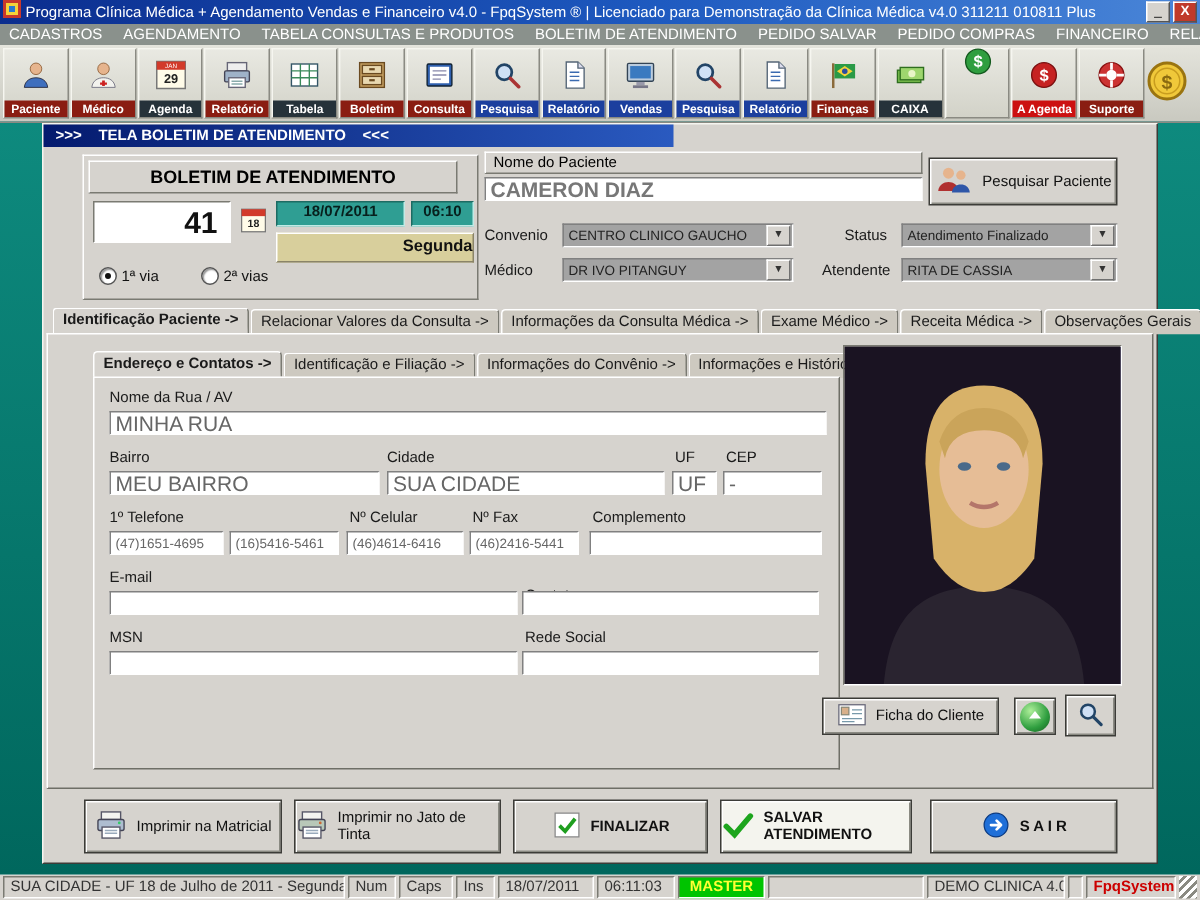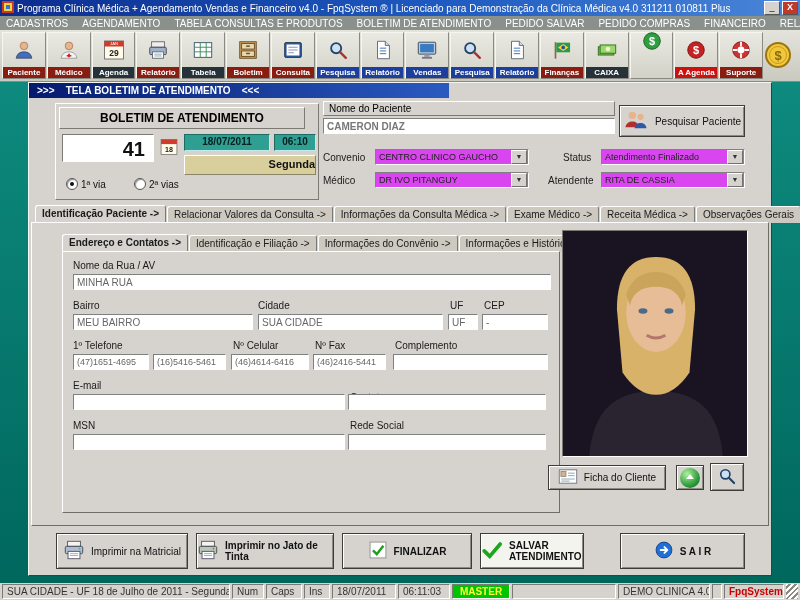--- a/index.html
+++ b/index.html
@@ -17,23 +17,23 @@
   .toolbar{position:absolute;left:0;top:30px;width:800px;height:52px;background:linear-gradient(180deg,#e4e4dc,#c9c9c0);display:flex;align-items:flex-start;gap:1px;padding:2px 0 0 2px;box-sizing:border-box;border-bottom:1px solid #8a8a82;}
   .tb{width:44px;height:47px;display:flex;flex-direction:column;align-items:center;justify-content:flex-end;border:1px solid;border-color:#f6f6f0 #8a8a82 #8a8a82 #f6f6f0;background:linear-gradient(180deg,#e9e9e2,#d2d2c8);box-sizing:border-box;}
   .tbi{flex:1;display:flex;align-items:center;justify-content:center;}
   .tbl{width:100%;height:11px;font-size:8px;font-weight:bold;color:#fff;text-align:center;line-height:11px;white-space:nowrap;overflow:hidden;}
   .coin{margin-left:auto;margin-right:8px;align-self:center;}
   
   .client{position:absolute;left:0;top:82px;width:800px;height:501px;background:linear-gradient(180deg,#0e8a7e,#00675d);}
   .form{position:absolute;left:28px;top:0;width:744px;height:494px;background:#d6d3ce;border:1px solid;border-color:#f5f5f0 #3c3c38 #3c3c38 #f5f5f0;box-sizing:border-box;}
   .banner{position:absolute;left:0;top:0;width:420px;height:15px;background:linear-gradient(90deg,#041a6e,#2a5ac0);color:#fff;font-size:10px;font-weight:bold;line-height:15px;padding-left:8px;box-sizing:border-box;white-space:pre;}
   .raised{border:1px solid;border-color:#fff #7a7a72 #7a7a72 #fff;background:#d6d3ce;}
-  .txt{position:absolute;border:1px solid;border-color:#808080 #fff #fff #808080;background:#fff;font-family:"Liberation Sans",sans-serif;font-size:10px;color:#666;padding:0 3px;box-sizing:border-box;height:16px;}
+  .txt{position:absolute;border:1px solid;border-color:#808080 #fff #fff #808080;background:#fff;font-family:"Liberation Sans",sans-serif;font-size:14px;color:#666;padding:0 3px;box-sizing:border-box;height:16px;}
   .lbl{position:absolute;font-size:10px;color:#1a1a1a;white-space:nowrap;text-align:center;}
-  .combo{position:absolute;height:16px;background:#d946ef;border:1px solid;border-color:#808080 #fff #fff #808080;display:flex;align-items:center;box-sizing:border-box;}
+  .combo{position:absolute;height:16px;background:#a3a3a3;border:1px solid;border-color:#808080 #fff #fff #808080;display:flex;align-items:center;box-sizing:border-box;}
   .combo .cval{flex:1;font-size:9px;color:#222;padding-left:3px;white-space:nowrap;overflow:hidden;}
   .combo .carr{width:14px;height:12px;margin-right:1px;background:#d6d3ce;border:1px solid;border-color:#fff #707070 #707070 #fff;font-size:7px;line-height:11px;text-align:center;color:#333;}
   .teal{background:#2f9e93;border:1px solid;border-color:#1d6b63 #bfeae5 #bfeae5 #1d6b63;color:#07201d;font-weight:bold;font-size:10px;text-align:center;}
   .radio{display:inline-flex;align-items:center;gap:3px;font-size:10px;color:#111;}
   .rdot{width:10px;height:10px;border-radius:50%;background:#fff;border:1px solid #555;box-shadow:inset 1px 1px 1px #999;display:inline-flex;align-items:center;justify-content:center;}
   .rdot.sel::after{content:"";width:4px;height:4px;border-radius:50%;background:#111;}
   
   .tabs{position:absolute;display:flex;align-items:flex-end;}
   .tab{font-size:10px;color:#1a1a1a;background:#cdc9c0;border:1px solid;border-color:#fff #7a7a72 #cdc9c0 #fff;border-radius:3px 3px 0 0;padding:2px 6px 2px 6px;margin-right:1px;white-space:nowrap;}
   .tab.active{background:#d6d3ce;padding-bottom:4px;font-weight:bold;position:relative;top:1px;}
@@ -404,38 +404,38 @@
     <div class="btn big" style="position:absolute;left:27px;top:450px;width:132px;height:36px;font-weight:normal;">
       <span><svg width="22" height="22" viewBox="0 0 24 24">
             <rect x="5" y="2.5" width="14" height="5.5" fill="#f4f4f0" stroke="#556"></rect>
             <rect x="2.5" y="8" width="19" height="8" rx="1.5" fill="#aebdd0" stroke="#445"></rect>
             <circle cx="18" cy="10.5" r="1" fill="#3c6"></circle>
             <rect x="5.5" y="13.5" width="13" height="8" fill="#fff" stroke="#556"></rect>
             <path d="M7.5 16h9M7.5 18h9" stroke="#9ab"></path>
           </svg></span>
       <span>Imprimir na Matricial</span>
     </div>
-    <div class="btn big" style="position:absolute;left:167px;top:450px;width:138px;height:36px;font-weight:bold;">
+    <div class="btn big" style="position:absolute;left:167px;top:450px;width:138px;height:36px;font-weight:normal;">
       <span><svg width="22" height="22" viewBox="0 0 24 24">
             <rect x="5" y="2.5" width="14" height="5.5" fill="#f4f4f0" stroke="#556"></rect>
             <rect x="2.5" y="8" width="19" height="8" rx="1.5" fill="#b8c8b8" stroke="#445"></rect>
             <circle cx="18" cy="10.5" r="1" fill="#c63"></circle>
             <rect x="5.5" y="13.5" width="13" height="8" fill="#fff" stroke="#556"></rect>
             <path d="M7.5 16h9M7.5 18h9" stroke="#9ab"></path>
           </svg></span>
       <span>Imprimir no Jato de Tinta</span>
     </div>
     <div class="btn big" style="position:absolute;left:313px;top:450px;width:130px;height:36px;">
       <span><svg width="20" height="20" viewBox="0 0 24 24">
             <rect x="2.5" y="2.5" width="19" height="19" fill="#fff" stroke="#888"></rect>
             <path d="M6 12.5l4.5 4.5L18.5 7" stroke="#1f9e1f" stroke-width="3" fill="none"></path>
           </svg></span>
       <span>FINALIZAR</span>
     </div>
-    <div class="btn big" style="position:absolute;left:451px;top:450px;width:104px;height:36px;background:#f4f4ee;">
+    <div class="btn big" style="position:absolute;left:451px;top:450px;width:128px;height:36px;background:#f4f4ee;">
       <span><svg width="22" height="22" viewBox="0 0 24 24">
             <path d="M3.5 13l6 6L21 5.5" stroke="#1da51d" stroke-width="4" fill="none" stroke-linecap="round"></path>
           </svg></span>
       <span>SALVAR  ATENDIMENTO</span>
     </div>
     <div class="btn big" style="position:absolute;left:591px;top:450px;width:125px;height:36px;">
       <span><svg width="20" height="20" viewBox="0 0 24 24">
             <circle cx="12" cy="12" r="9.5" fill="#1f6fd8" stroke="#0c3a80"></circle>
             <path d="M8 12h7M12.5 8.5 16 12l-3.5 3.5" stroke="#fff" stroke-width="2.2" fill="none" stroke-linecap="round" stroke-linejoin="round"></path>
           </svg></span>

